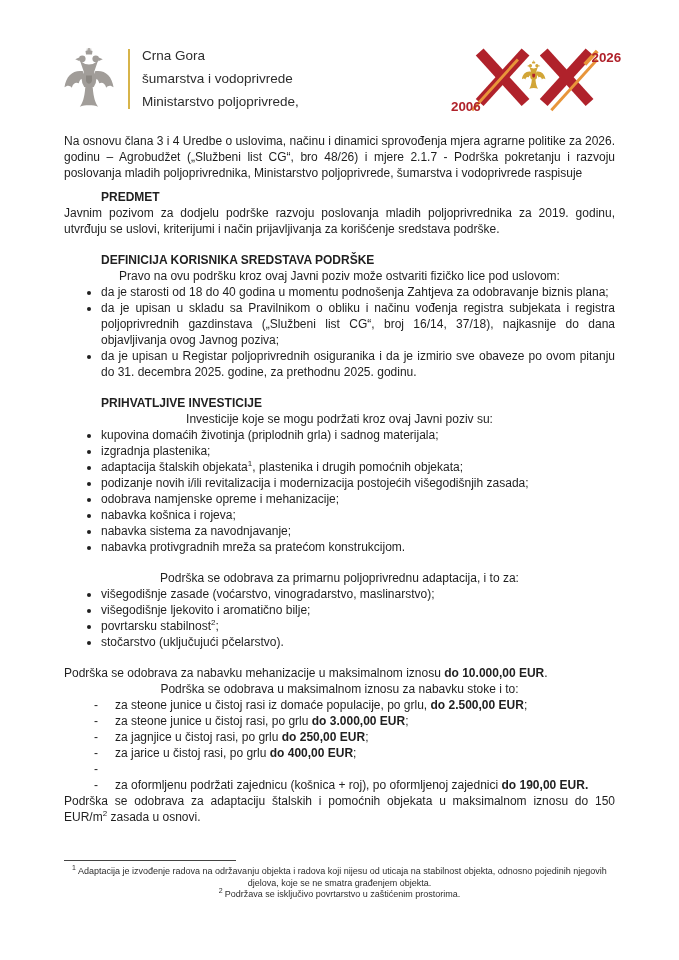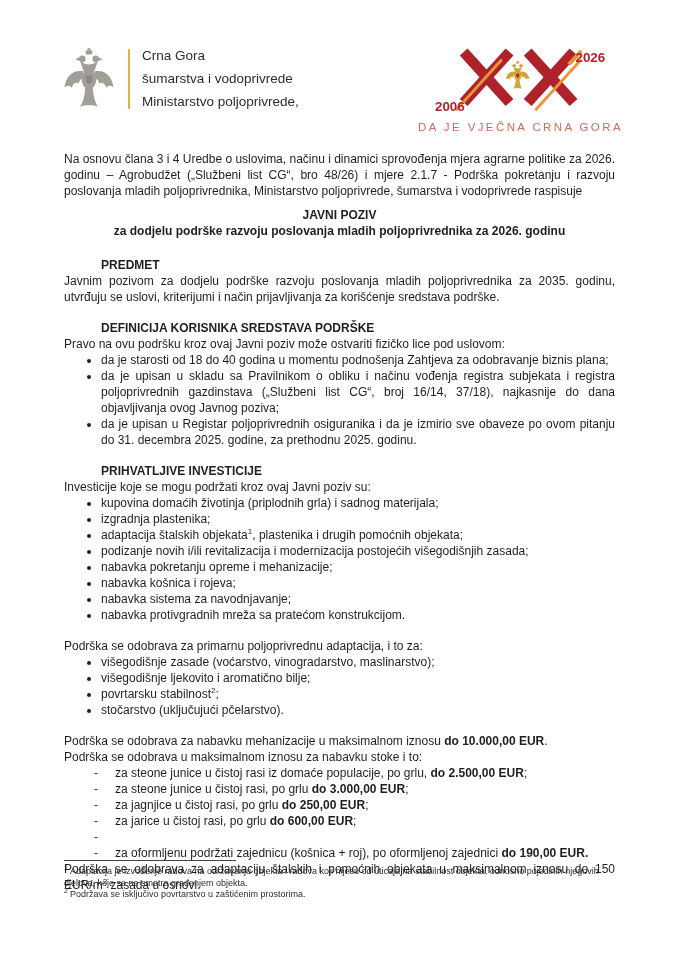--- a/index.html
+++ b/index.html
@@ -13,21 +13,21 @@
   .hdr { display: flex; justify-content: space-between; align-items: flex-start; padding: 36px 56px 0 62px; }
   .hdr-left { display: flex; align-items: center; gap: 12px; }
   .emblem { flex: 0 0 auto; }
   .gold-line { width: 2px; height: 60px; background: var(--gold-line, #d7b44a); }
   .ministry { font-size: 13.5px; line-height: 23px; color: #2d2d2d; }
   .hdr-right { display: flex; flex-direction: column; align-items: center; margin-top: 4px; }
   .logo-year { font-size: 14px; font-weight: bold; font-family: "Liberation Sans", sans-serif; }
   .logo-slogan { margin-top: 2px; font-size: 11.5px; letter-spacing: 2.4px; white-space: nowrap; color: var(--slogan-red, #d4695e); }
   
   .content { padding: 0 64px; }
-  p { margin: 0; }
+  p { margin: 0; text-align: center; }
   .justify { text-align: justify; }
   .intro-para { margin: 16px 0 8px; }
   .title-block { text-align: center; font-weight: bold; margin: 0 0 18px; }
   h3.sec { font-size: 12px; line-height: 16px; margin: 0; font-weight: bold; padding-left: 37px; }
   .block { margin-bottom: 15px; }
   ul.bullets { margin: 0; padding: 0 0 0 37px; }
   ul.bullets li { text-align: justify; }
   sup { font-size: 8px; line-height: 0; vertical-align: super; }
   .dash-row { display: flex; padding-left: 30px; }
   .dash-marker { flex: 0 0 21px; }
@@ -82,57 +82,52 @@
           <path d="M22 65 L70 12" style="stroke:var(--logo-orange,#e8953a)" stroke-width="3"></path>
           <path d="M97 4 L145 57" style="stroke:var(--logo-red,#b0222b)" stroke-width="11"></path>
           <path d="M145 4 L97 57" style="stroke:var(--logo-red,#b0222b)" stroke-width="11"></path>
           <path d="M105 65 L153 12" style="stroke:var(--logo-orange,#e8953a)" stroke-width="3"></path>
           <path d="M140 17 L153 3" style="stroke:var(--logo-orange,#e8953a)" stroke-width="4"></path>
         </g>
         <use href="#eagle" transform="translate(73,13) scale(0.27)" style="fill:var(--logo-gold,#d2a537); --shield-fill:var(--logo-red,#b0222b)"></use>
         <text x="0" y="66" class="logo-year" style="fill:var(--logo-red,#b0222b)">2006</text>
         <text x="147" y="15" class="logo-year" style="fill:var(--logo-red,#b0222b)">2026</text>
       </svg>
-      <div class="logo-slogan">DA JE VJEČNA CRNA GORA</div>
     </div>
   </div>
 
   <div class="content">
 
     <p class="justify intro-para">Na osnovu člana 3 i 4 Uredbe o uslovima, načinu i dinamici sprovođenja mjera agrarne politike za 2026. godinu – Agrobudžet („Službeni list CG“, bro 48/26) i mjere 2.1.7 - Podrška pokretanju i razvoju poslovanja mladih poljoprivrednika, Ministarstvo poljoprivrede, šumarstva i vodoprivrede raspisuje</p>
 
-    <div class="title-block">
-      <div>JAVNI POZIV</div>
-      <div>za dodjelu podrške razvoju poslovanja mladih poljoprivrednika za 2026. godinu</div>
-    </div>
 
     <div class="block">
       <h3 class="sec">PREDMET</h3>
-      <p class="justify">Javnim pozivom za dodjelu podrške razvoju poslovanja mladih poljoprivrednika za 2035. godinu, utvrđuju se uslovi, kriterijumi i način prijavljivanja za korišćenje sredstava podrške.</p>
+      <p class="justify">Javnim pozivom za dodjelu podrške razvoju poslovanja mladih poljoprivrednika za 2019. godinu, utvrđuju se uslovi, kriterijumi i način prijavljivanja za korišćenje sredstava podrške.</p>
     </div>
 
     <div class="block">
       <h3 class="sec">DEFINICIJA KORISNIKA SREDSTAVA PODRŠKE</h3>
       <p>Pravo na ovu podršku kroz ovaj Javni poziv može ostvariti fizičko lice pod uslovom:</p>
       <ul class="bullets">
         <li>da je starosti od 18 do 40 godina u momentu podnošenja Zahtjeva za odobravanje biznis plana;</li>
         <li>da je upisan u skladu sa Pravilnikom o obliku i načinu vođenja registra subjekata i registra poljoprivrednih gazdinstava („Službeni list CG“, broj 16/14, 37/18), najkasnije do dana objavljivanja ovog Javnog poziva;</li>
         <li>da je upisan u Registar poljoprivrednih osiguranika i da je izmirio sve obaveze po ovom pitanju do 31. decembra 2025. godine, za prethodnu 2025. godinu.</li>
       </ul>
     </div>
 
     <div class="block">
       <h3 class="sec">PRIHVATLJIVE INVESTICIJE</h3>
       <p>Investicije koje se mogu podržati kroz ovaj Javni poziv su:</p>
       <ul class="bullets">
         <li><span>kupovina domaćih životinja (priplodnih grla) i sadnog materijala;</span><sup></sup><span></span></li>
         <li><span>izgradnja plastenika;</span><sup></sup><span></span></li>
         <li><span>adaptacija štalskih objekata</span><sup>1</sup><span>, plastenika i drugih pomoćnih objekata;</span></li>
         <li><span>podizanje novih i/ili revitalizacija i modernizacija postojećih višegodišnjih zasada;</span><sup></sup><span></span></li>
-        <li><span>nabavka pokretanju opreme i mehanizacije;</span><sup></sup><span></span></li>
+        <li><span>odobrava namjenske opreme i mehanizacije;</span><sup></sup><span></span></li>
         <li><span>nabavka košnica i rojeva;</span><sup></sup><span></span></li>
         <li><span>nabavka sistema za navodnjavanje;</span><sup></sup><span></span></li>
         <li><span>nabavka protivgradnih mreža sa pratećom konstrukcijom.</span><sup></sup><span></span></li>
       </ul>
     </div>
 
     <div class="block">
       <p>Podrška se odobrava za primarnu poljoprivrednu adaptacija, i to za:</p>
       <ul class="bullets">
         <li><span>višegodišnje zasade (voćarstvo, vinogradarstvo, maslinarstvo);</span><sup></sup><span></span></li>
@@ -153,21 +148,21 @@
         <div class="dash-row">
             <span class="dash-marker">-</span>
             <span><span>za steone junice u čistoj rasi, po grlu </span><b>do 3.000,00 EUR</b><span>;</span></span>
           </div>
         <div class="dash-row">
             <span class="dash-marker">-</span>
             <span><span>za jagnjice u čistoj rasi, po grlu </span><b>do 250,00 EUR</b><span>;</span></span>
           </div>
         <div class="dash-row">
             <span class="dash-marker">-</span>
-            <span><span>za jarice u čistoj rasi, po grlu </span><b>do 600,00 EUR</b><span>;</span></span>
+            <span><span>za jarice u čistoj rasi, po grlu </span><b>do 400,00 EUR</b><span>;</span></span>
           </div>
         <div class="dash-row">
             <span class="dash-marker">-</span>
           </div>
         <div class="dash-row">
             <span class="dash-marker">-</span>
             <span><span>za oformljenu podržati zajednicu (košnica + roj), po oformljenoj zajednici </span><b>do 190,00 EUR.</b><span></span></span>
           </div>
       </div>
       <p class="justify"><span>Podrška se odobrava za adaptaciju štalskih i pomoćnih objekata u maksimalnom iznosu do 150 EUR/m</span><sup>2</sup><span> zasada u osnovi.</span></p>

